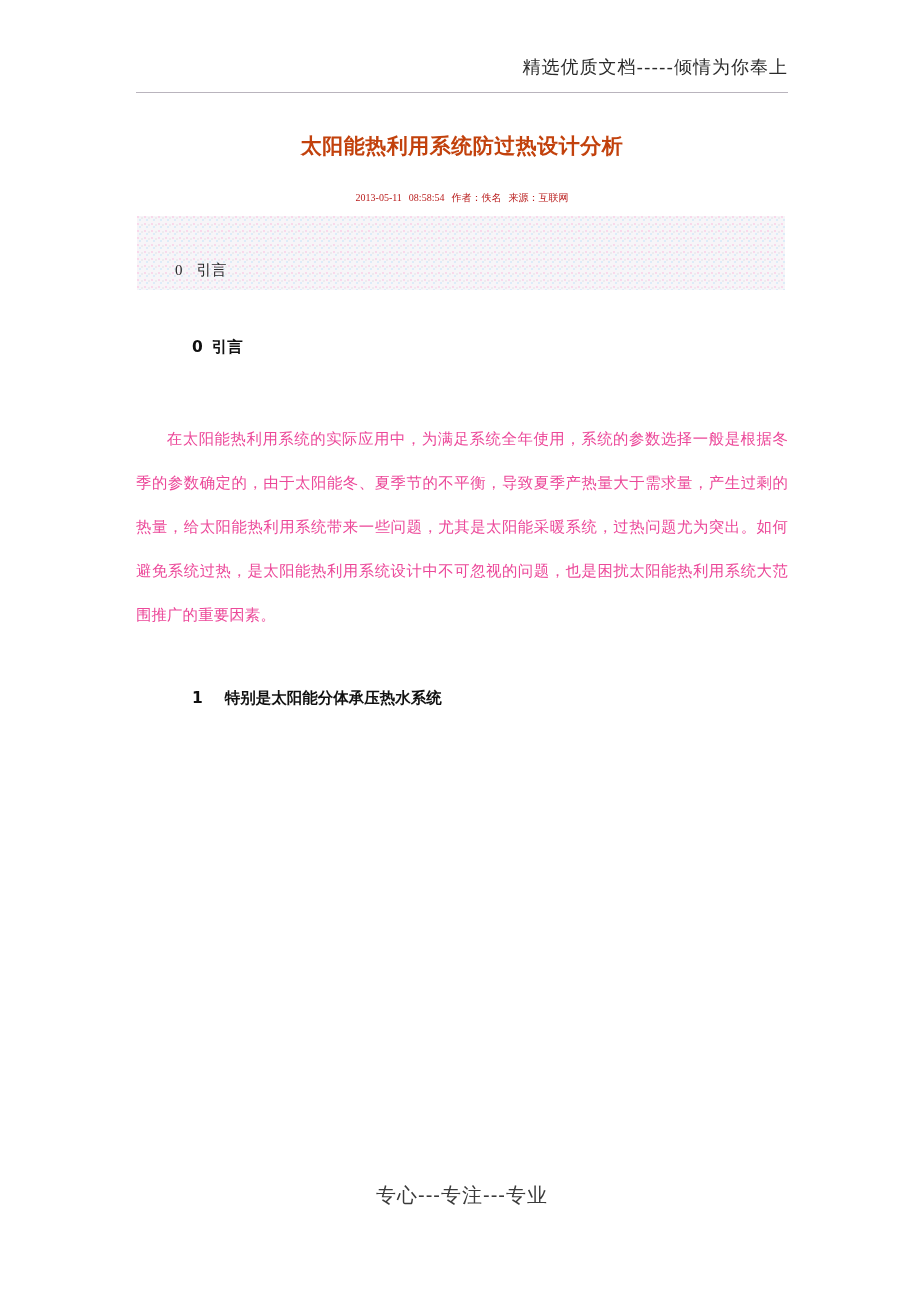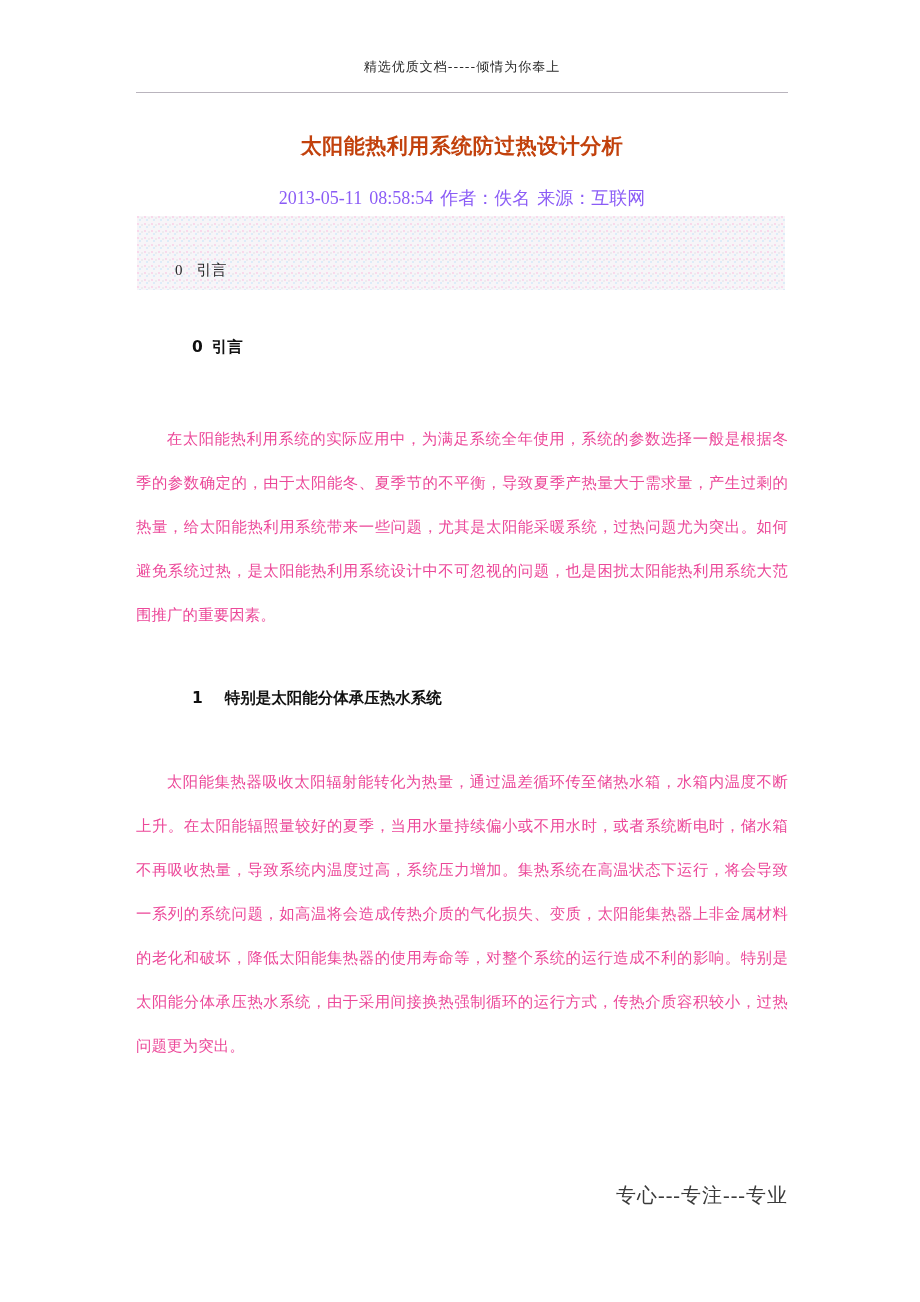--- a/index.html
+++ b/index.html
@@ -28,25 +28,26 @@
   
   .doc-header {
     position: absolute;
     left: 136px;
     top: 52px;
     width: 652px;
     text-align: center;
   }
   .doc-header-text {
     font-family: "DejaVu Sans", "Liberation Sans", sans-serif;
-    font-size: 13px;
+    font-size: 18px;
     letter-spacing: 1px;
     color: #2b2b2b;
     line-height: 30px;
     white-space: nowrap;
+    text-align: right;
   }
   .header-rule {
     position: absolute;
     left: 136px;
     top: 92px;
     width: 652px;
     height: 0;
     border-top: 1px solid #b9b4bd;
   }
 
@@ -66,22 +67,22 @@
     white-space: nowrap;
   }
 
   
   .doc-byline {
     position: absolute;
     left: 136px;
     top: 188px;
     width: 652px;
     text-align: center;
-    font-size: 18px;
-    color: #8b5cf6;
+    font-size: 10px;
+    color: #b91c1c;
     line-height: 20px;
     white-space: nowrap;
   }
   .doc-byline .sp { display: inline-block; width: 7px; }
 
   
   .summary-block {
     position: absolute;
     left: 137px;
     top: 216px;
@@ -140,22 +141,22 @@
   .gap-before-h1 { height: 32px; }
   .gap-after-h1 { height: 34px; }
   .gap-before-h2 { height: 36px; }
 
   
   .doc-footer {
     position: absolute;
     left: 136px;
     top: 1180px;
     width: 652px;
-    text-align: right;
-    font-family: Liberation Serif, serif;
+    text-align: center;
+    font-family: Liberation Sans, sans-serif;
     font-size: 20px;
     color: #3a3a3a;
     letter-spacing: 1px;
     line-height: 30px;
     white-space: nowrap;
   }
 </style>
 </head>
 <body>
 
@@ -189,21 +190,20 @@
     <p class="para">在太阳能热利用系统的实际应用中，为满足系统全年使用，系统的参数选择一般是根据冬季的参数确定的，由于太阳能冬、夏季节的不平衡，导致夏季产热量大于需求量，产生过剩的热量，给太阳能热利用系统带来一些问题，尤其是太阳能采暖系统，过热问题尤为突出。如何避免系统过热，是太阳能热利用系统设计中不可忽视的问题，也是困扰太阳能热利用系统大范围推广的重要因素。</p>
 
     <div class="gap-before-h1"></div>
 
     <div class="sec-heading">
       <span>1</span><span class="gap-l"></span><span>特别是太阳能分体承压热水系统</span>
     </div>
 
     <div class="gap-after-h1"></div>
 
-    <p class="para">太阳能集热器吸收太阳辐射能转化为热量，通过温差循环传至储热水箱，水箱内温度不断上升。在太阳能辐照量较好的夏季，当用水量持续偏小或不用水时，或者系统断电时，储水箱不再吸收热量，导致系统内温度过高，系统压力增加。集热系统在高温状态下运行，将会导致一系列的系统问题，如高温将会造成传热介质的气化损失、变质，太阳能集热器上非金属材料的老化和破坏，降低太阳能集热器的使用寿命等，对整个系统的运行造成不利的影响。特别是太阳能分体承压热水系统，由于采用间接换热强制循环的运行方式，传热介质容积较小，过热问题更为突出。</p>
 
     <div class="gap-before-h2"></div>
 
 
   </div>
 
   <div class="doc-footer">专心---专注---专业</div>
 
 </div>
 

